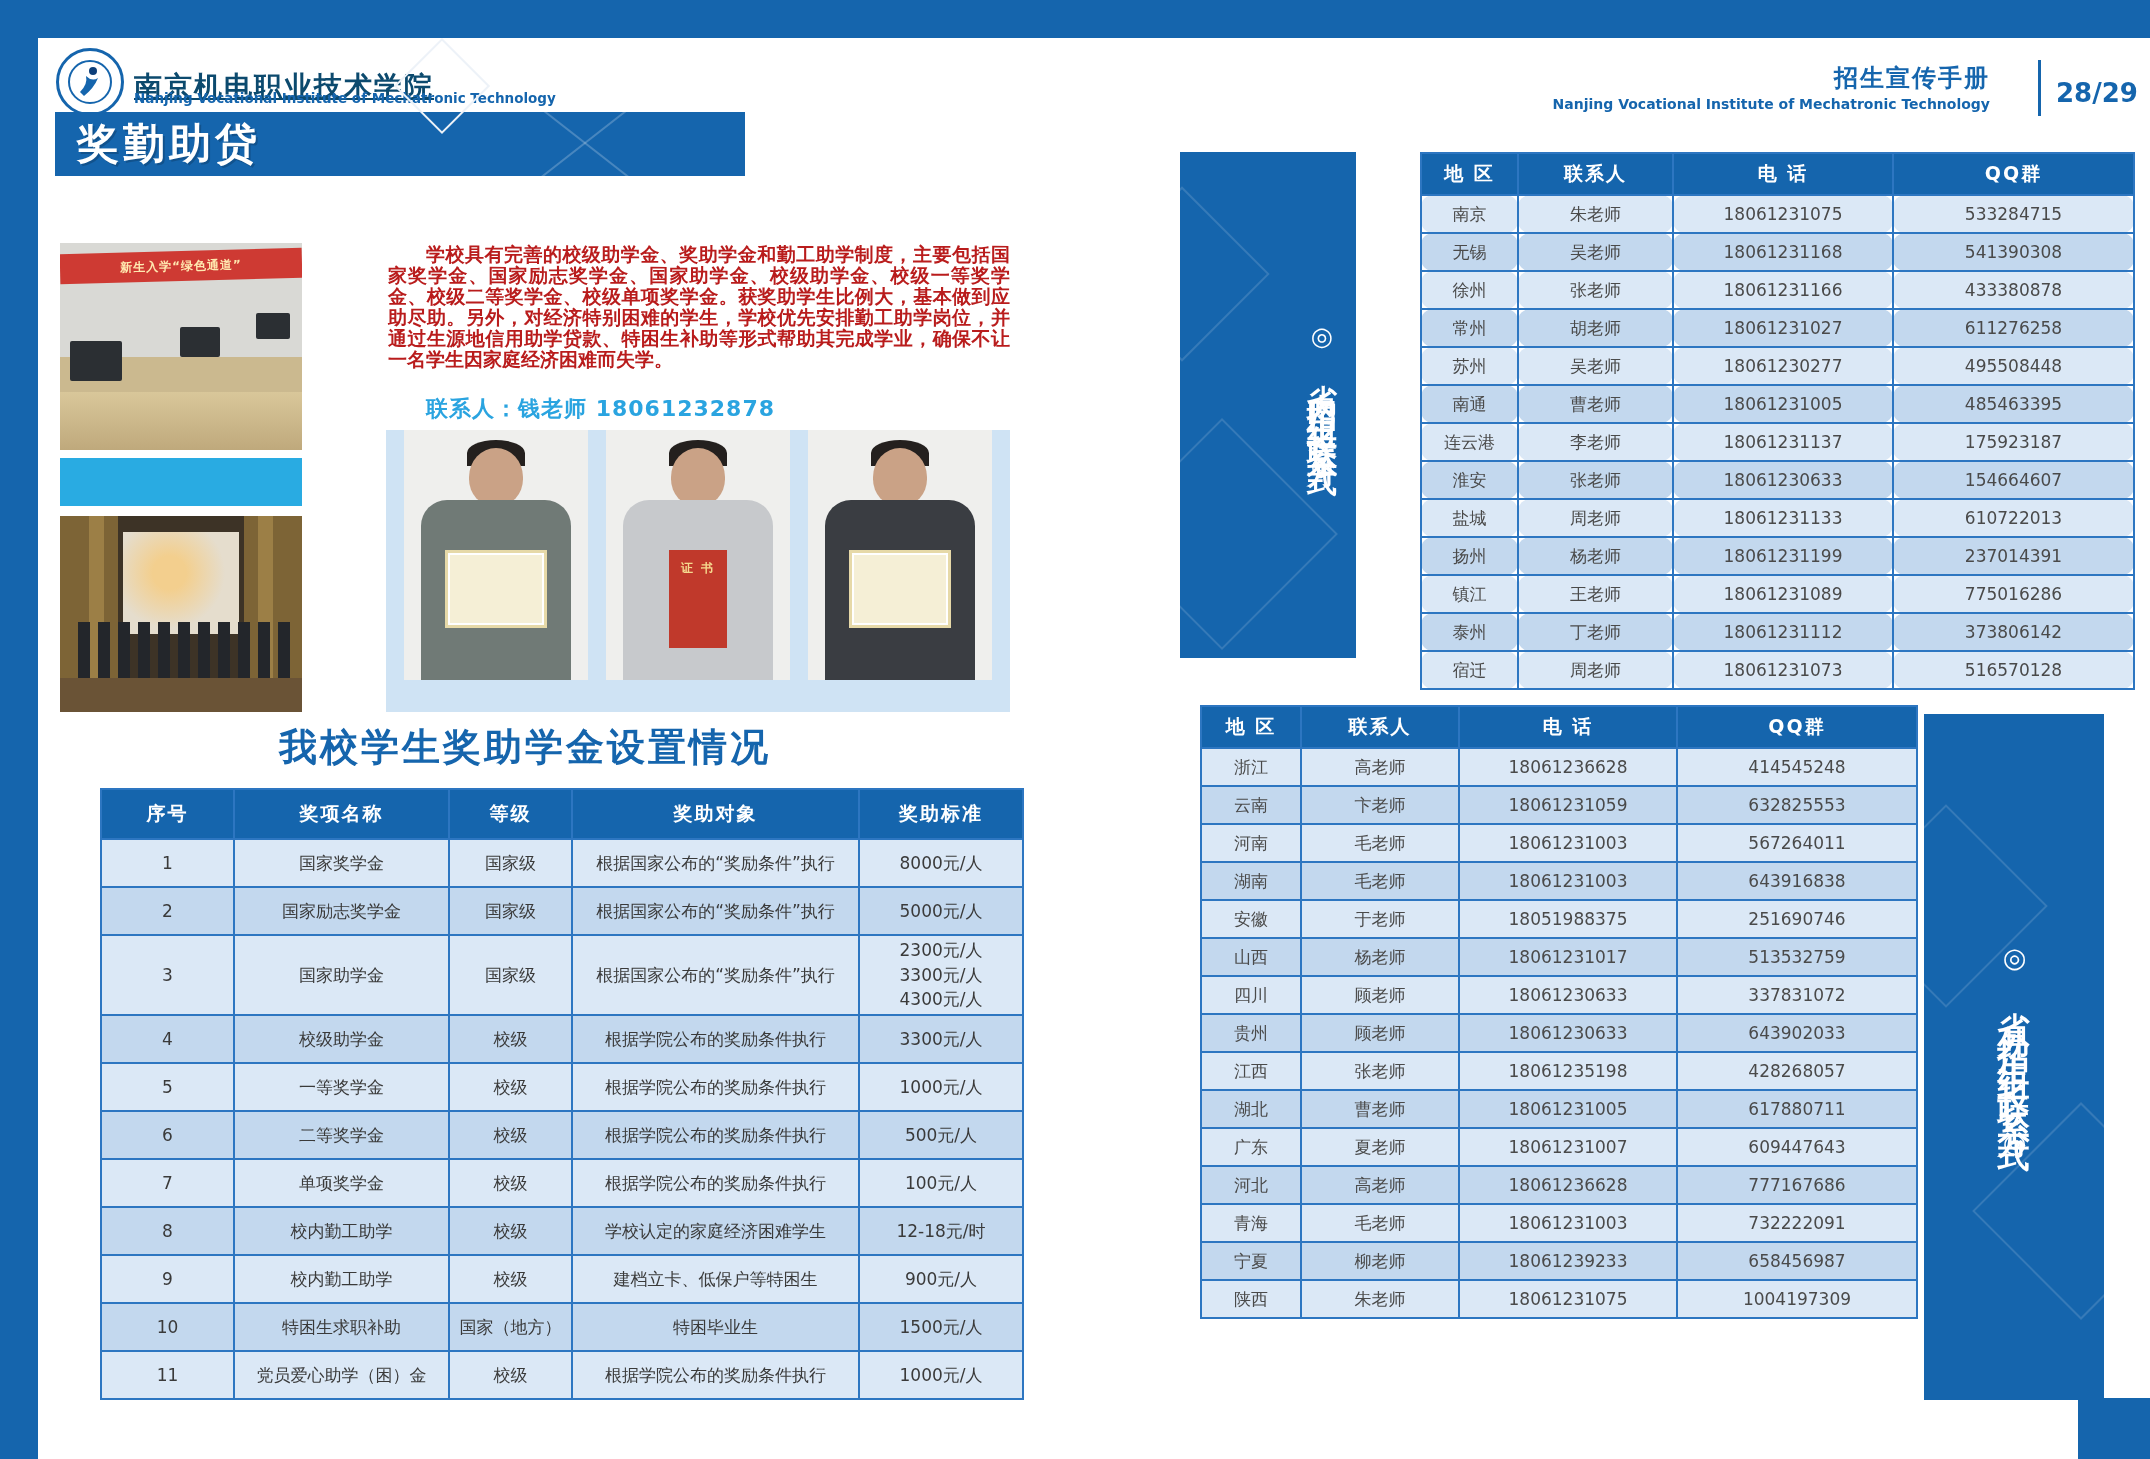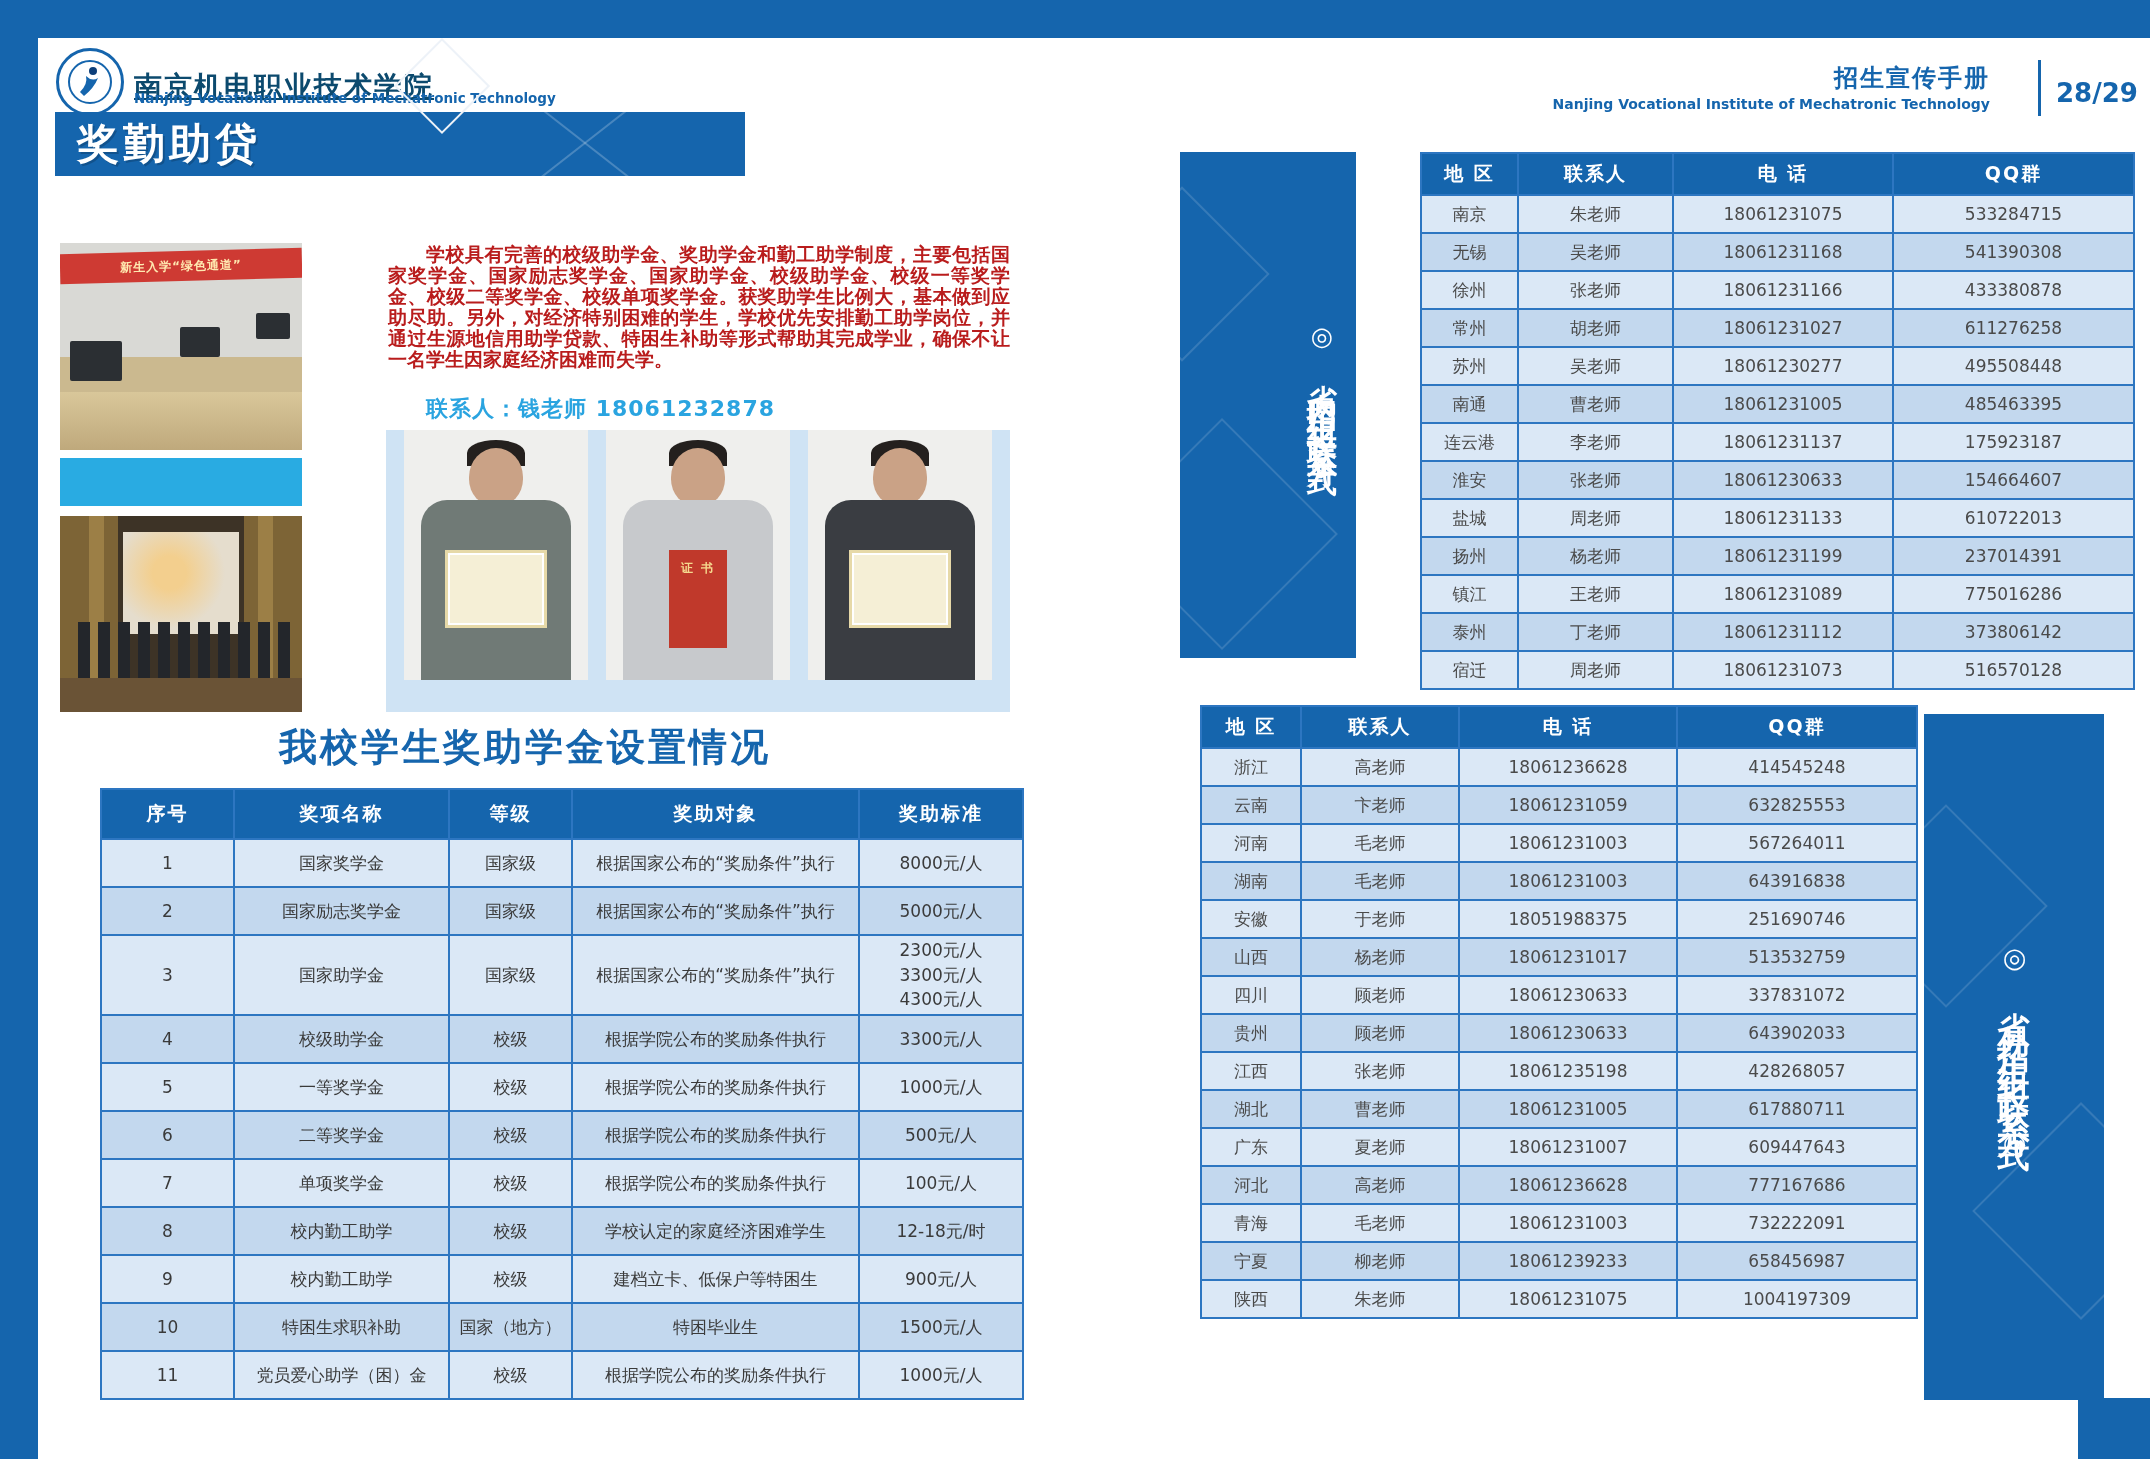--- a/index.html
+++ b/index.html
@@ -60,21 +60,21 @@
   .stable th{height:46px;background:#1565ad;color:#fff;font-size:19px;font-weight:bold;border:2px solid #2d76c1;letter-spacing:2px;}
   .stable td{height:42px;font-size:17px;text-align:center;border:2px solid #2d76c1;color:#3a3a3a;padding:2px 4px;line-height:1.45;}
   .stable tbody tr:nth-of-type(odd) td{background:#dbe8f6;}
   .stable tbody tr:nth-of-type(even) td{background:#c3d8ee;}
   
   .ctable th{height:38px;background:#1565ad;color:#fff;font-size:19px;font-weight:bold;border:2px solid #2d76c1;letter-spacing:2px;}
   .ctable td{font-size:17px;text-align:center;border:2px solid #2d76c1;color:#4a4a4a;padding:0 2px;}
   .ctable tbody tr:nth-of-type(odd) td{background:#dbe8f6;}
   .ctable tbody tr:nth-of-type(even) td{background:#c3d8ee;}
   .in-table{position:absolute;left:1392px;top:152px;width:713px;}
-  .in-table td{height:36px;}
+  .in-table td{height:36px;border-radius:12px;}
   .out-table{position:absolute;left:1172px;top:705px;width:716px;}
   .out-table td{height:36px;}
   
   .vbanner{position:absolute;background:#1565ad;overflow:hidden;}
   .banner-in{left:1180px;top:152px;width:176px;height:506px;}
   .banner-out{left:1924px;top:714px;width:180px;height:686px;}
   .vtext{position:absolute;top:50%;transform:translateY(-50%);writing-mode:vertical-rl;
         color:#fff;font-weight:bold;white-space:nowrap;}
   .banner-in .vtext{right:14px;font-size:30px;letter-spacing:9px;}
   .banner-out .vtext{left:50%;transform:translate(-50%,-50%);font-size:32px;letter-spacing:14px;}

